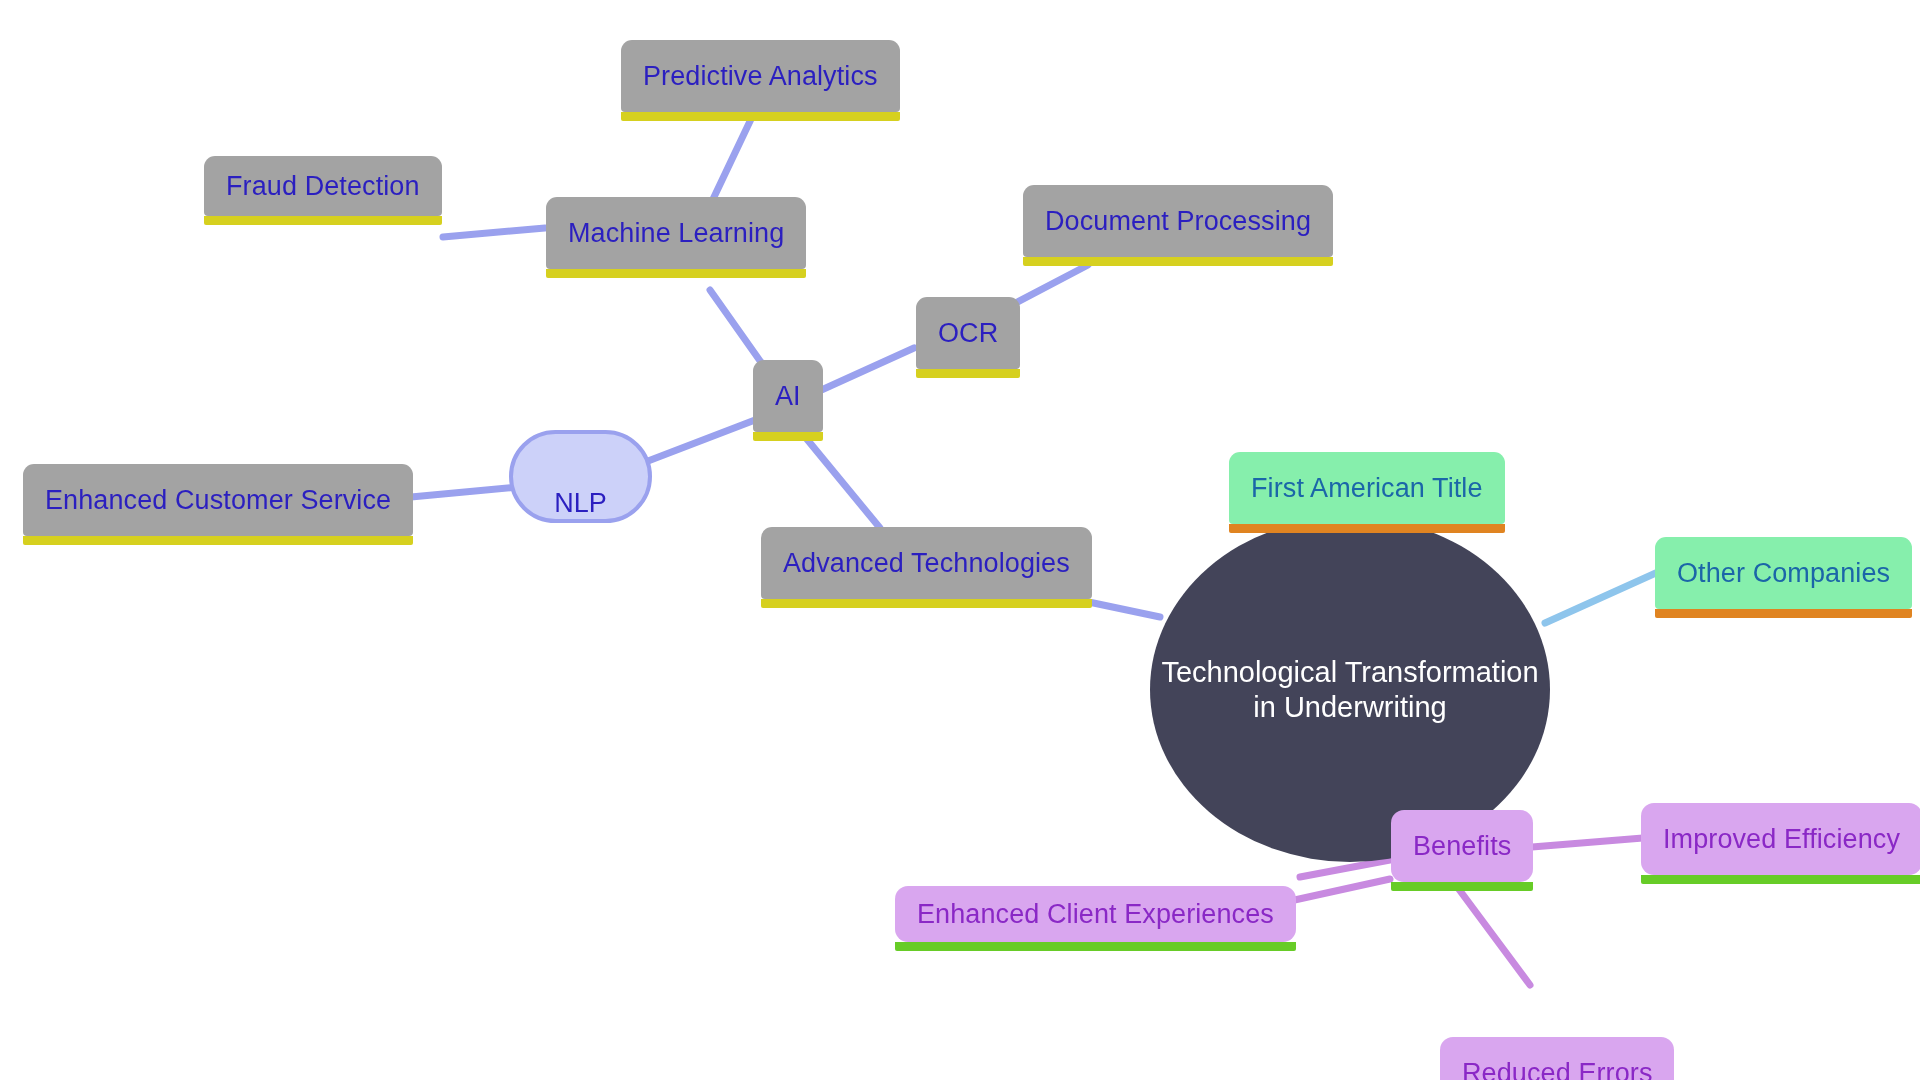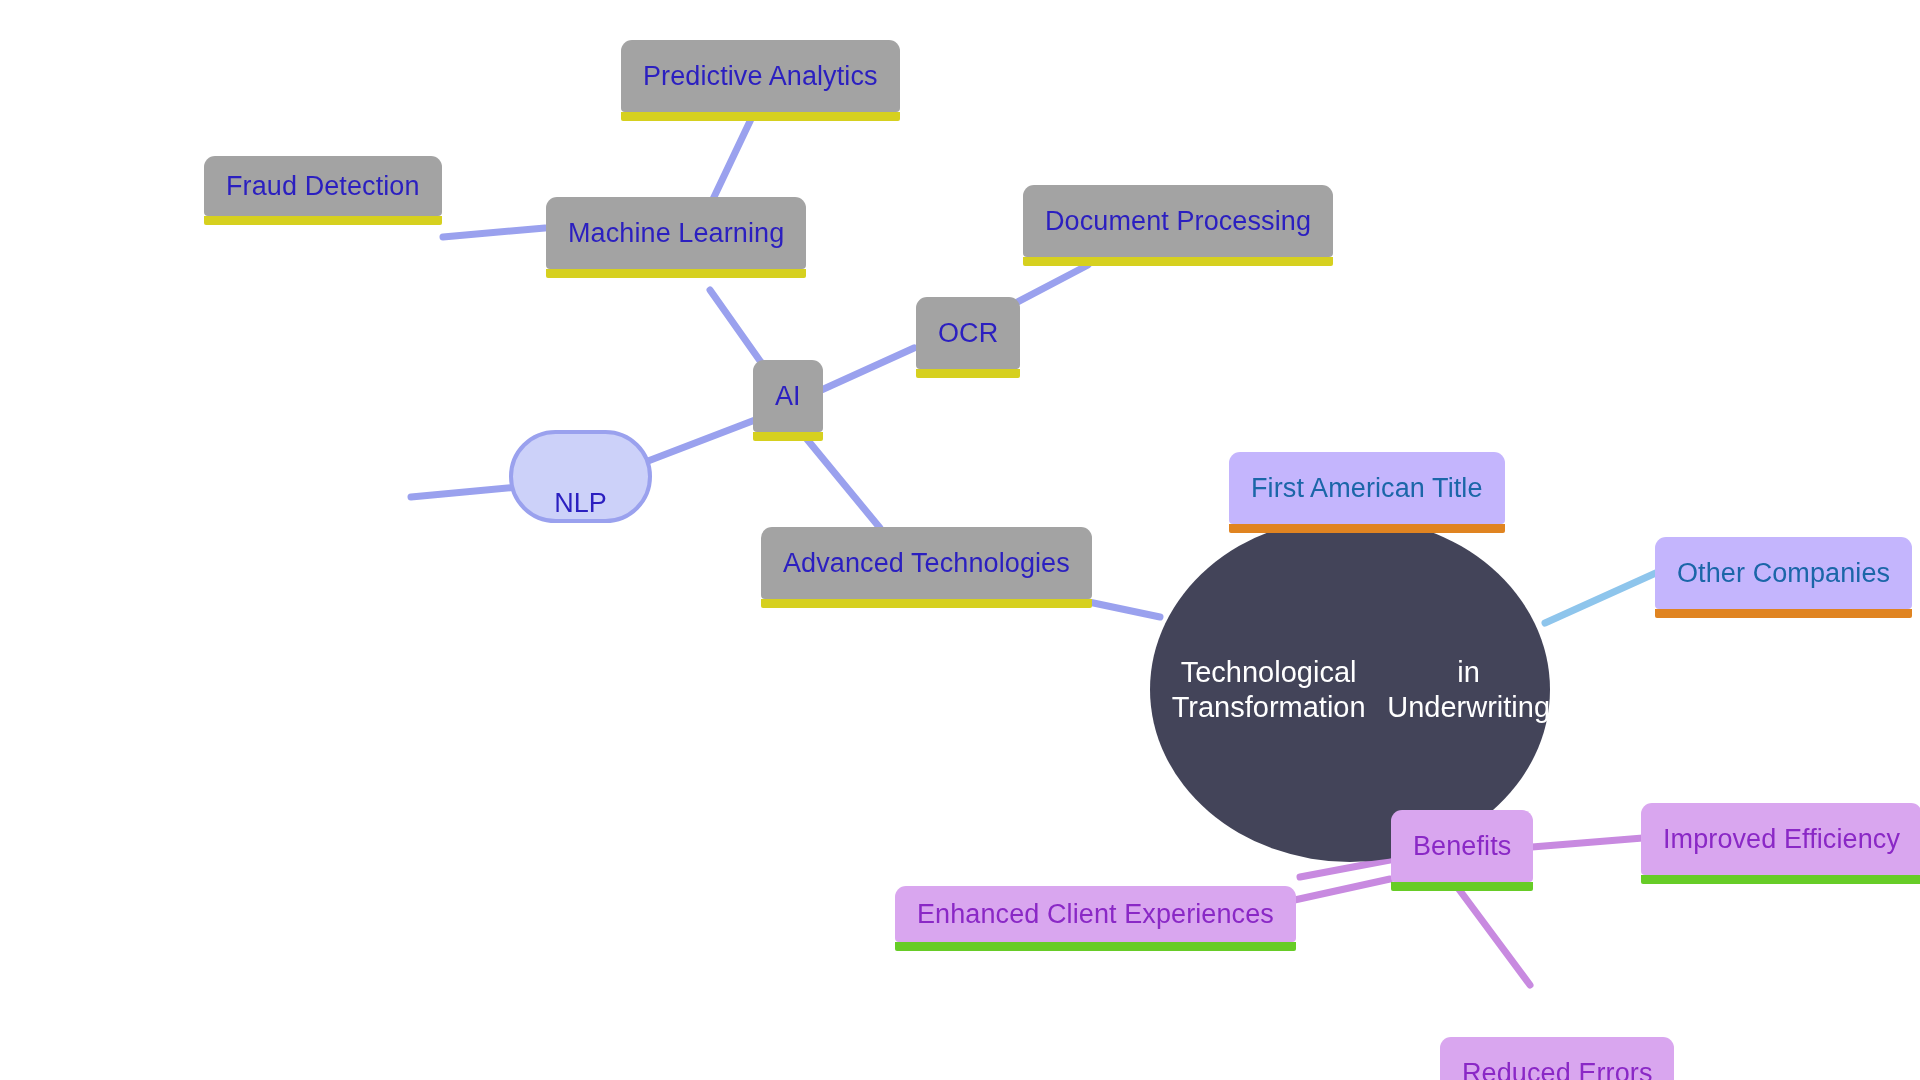--- a/index.html
+++ b/index.html
@@ -52,29 +52,30 @@
 
   
   .theme-tech {
     background: #a3a3a3;
     color: #2b1fc0;
   }
   .theme-tech .underline { background: #d6d01f; }
 
   
   .theme-company {
-    background: #c4b5fd;
+    background: #86efac;
     color: #1b66a8;
   }
   .theme-company .underline { background: #e08421; }
 
   
   .theme-benefit {
     background: #d9a6ef;
     color: #8a28c6;
+    border-radius: 13px;
   }
   .theme-benefit .underline { background: #67cc27; }
 
   
   .pill {
     background: #ccd1f9;
     color: #2b1fc0;
     border: 4px solid #9aa1ee;
     border-radius: 48px;
     font-size: 27px;
@@ -83,21 +84,21 @@
   }
 
   
   .root-circle {
     border-radius: 50%;
     background: #434459;
     color: #ffffff;
     font-size: 29px;
     line-height: 1.2;
     white-space: normal;
-    flex-direction: row;
+    flex-direction: column;
     z-index: 4;
   }
   .root-circle .root-line { display: block; }
 </style>
 </head>
 <body>
 
 <div id="canvas">
 
   <svg id="edges" viewBox="0 0 1920 1080" xmlns="http://www.w3.org/2000/svg">
@@ -152,20 +153,24 @@
 
   <div class="node card theme-tech" style="left:753px; top:360px; height:72px;">
     <span>AI</span>
     <span class="underline"></span>
   </div>
 
   <div class="node pill" style="left:509px; top:430px; width:143px; height:93px;">
     <span>NLP</span>
   </div>
 
+  <div class="node card theme-tech" style="left:23px; top:464px; height:72px;">
+    <span>Enhanced Customer Service</span>
+    <span class="underline"></span>
+  </div>
 
   <div class="node card theme-tech" style="left:737px; top:527px; height:72px;margin-left:24px;">
     <span>Advanced Technologies</span>
     <span class="underline"></span>
   </div>
 
   <div class="node card theme-company" style="left:1229px; top:452px; height:72px; z-index:6;">
     <span>First American Title</span>
     <span class="underline"></span>
   </div>

